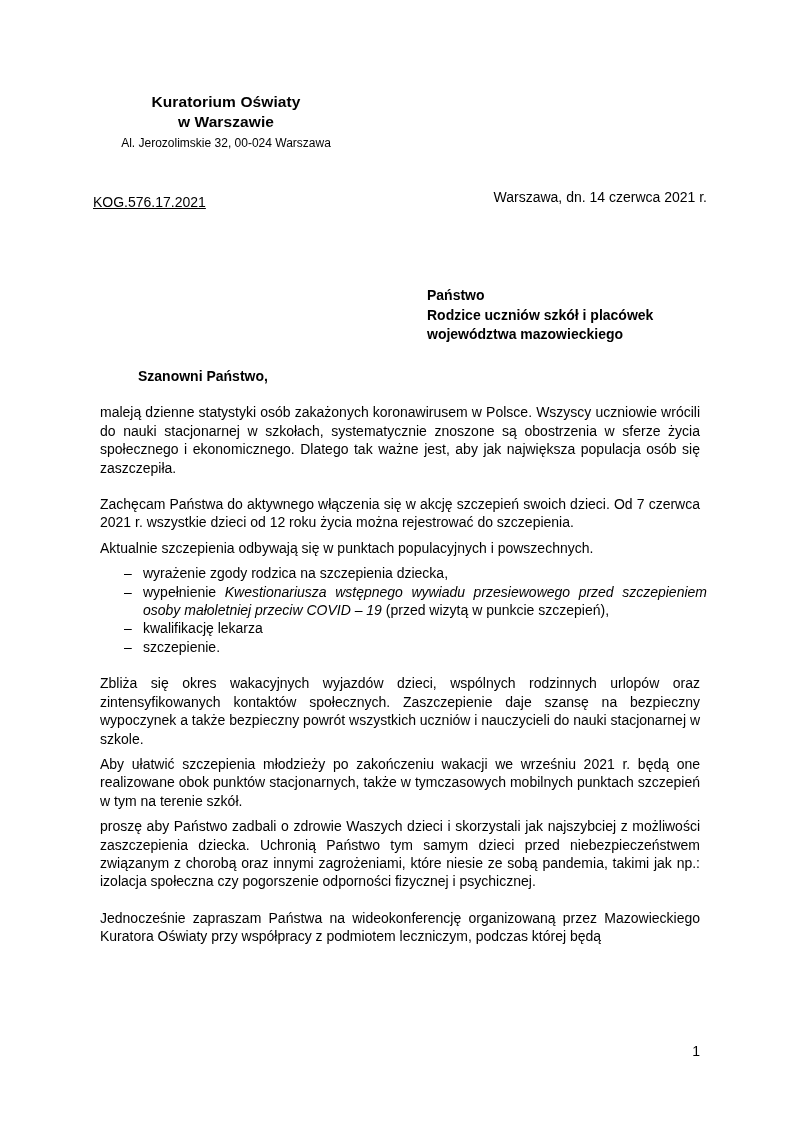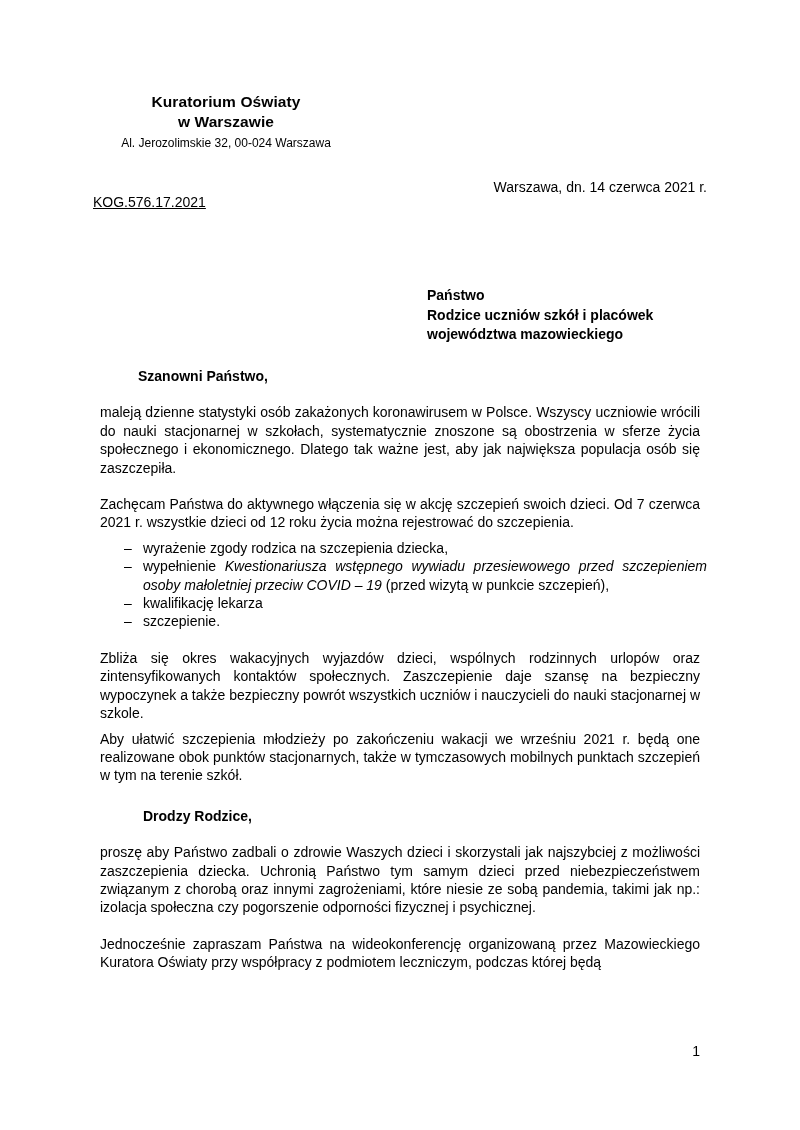--- a/index.html
+++ b/index.html
@@ -37,21 +37,21 @@
     font-size: 12px;
     font-weight: normal;
     line-height: 20px;
     margin-top: 1px;
   }
 
   
   .date-line {
     position: absolute;
     left: 300px;
-    top: 178px;
+    top: 188px;
     width: 407px;
     text-align: right;
     font-size: 14px;
     line-height: 19px;
   }
   .ref-number {
     position: absolute;
     left: 93px;
     top: 193px;
     font-size: 14px;
@@ -148,40 +148,40 @@
     <div>województwa mazowieckiego</div>
   </div>
 
   <div class="body">
 
     <div class="salutation">Szanowni Państwo,</div>
 
     <p class="para">maleją dzienne statystyki osób zakażonych koronawirusem w Polsce.  Wszyscy uczniowie wrócili do nauki stacjonarnej w szkołach, systematycznie znoszone są obostrzenia w sferze życia społecznego i ekonomicznego. Dlatego tak ważne jest, aby jak największa populacja osób się zaszczepiła.</p>
 
     <p class="para gap-before">Zachęcam Państwa do aktywnego włączenia się w akcję szczepień swoich dzieci. Od 7 czerwca 2021 r. wszystkie dzieci od 12 roku życia można rejestrować do szczepienia.</p>
+    <p class="para">Aktualnie szczepienia odbywają się w punktach populacyjnych i powszechnych.</p>
 
     <ul class="dash-list">
       <li>
         <span class="dash">–</span><span>wyrażenie zgody rodzica na szczepienia dziecka,</span><span class="it"></span><span></span>
       </li>
       <li>
         <span class="dash">–</span><span>wypełnienie </span><span class="it">Kwestionariusza wstępnego wywiadu przesiewowego przed szczepieniem osoby małoletniej przeciw COVID – 19</span><span> (przed wizytą w punkcie szczepień),</span>
       </li>
       <li>
         <span class="dash">–</span><span>kwalifikację lekarza</span><span class="it"></span><span></span>
       </li>
       <li>
         <span class="dash">–</span><span>szczepienie.</span><span class="it"></span><span></span>
       </li>
     </ul>
 
     <p class="para gap-before">Zbliża się okres wakacyjnych wyjazdów dzieci, wspólnych rodzinnych urlopów oraz zintensyfikowanych kontaktów społecznych. Zaszczepienie daje szansę na bezpieczny wypoczynek a także bezpieczny powrót wszystkich uczniów i nauczycieli do nauki stacjonarnej w szkole.</p>
     <p class="para">Aby ułatwić szczepienia młodzieży po zakończeniu wakacji we wrześniu 2021 r. będą one realizowane obok punktów stacjonarnych, także w tymczasowych mobilnych punktach szczepień w tym na terenie szkół.</p>
 
-    <div class="salutation-2">Drodzy Rodzice,</div>
 
     <p class="para">proszę aby Państwo zadbali o zdrowie Waszych dzieci i skorzystali jak najszybciej z możliwości zaszczepienia dziecka. Uchronią Państwo tym samym dzieci przed niebezpieczeństwem związanym z chorobą oraz innymi zagrożeniami, które niesie ze sobą pandemia, takimi jak np.: izolacja społeczna czy pogorszenie odporności fizycznej i psychicznej.</p>
 
     <p class="para gap-before">Jednocześnie zapraszam Państwa na wideokonferencję organizowaną przez Mazowieckiego Kuratora Oświaty przy współpracy z podmiotem leczniczym, podczas której będą</p>
 
   </div>
 
   <div class="page-number">1</div>
 
 </div>

